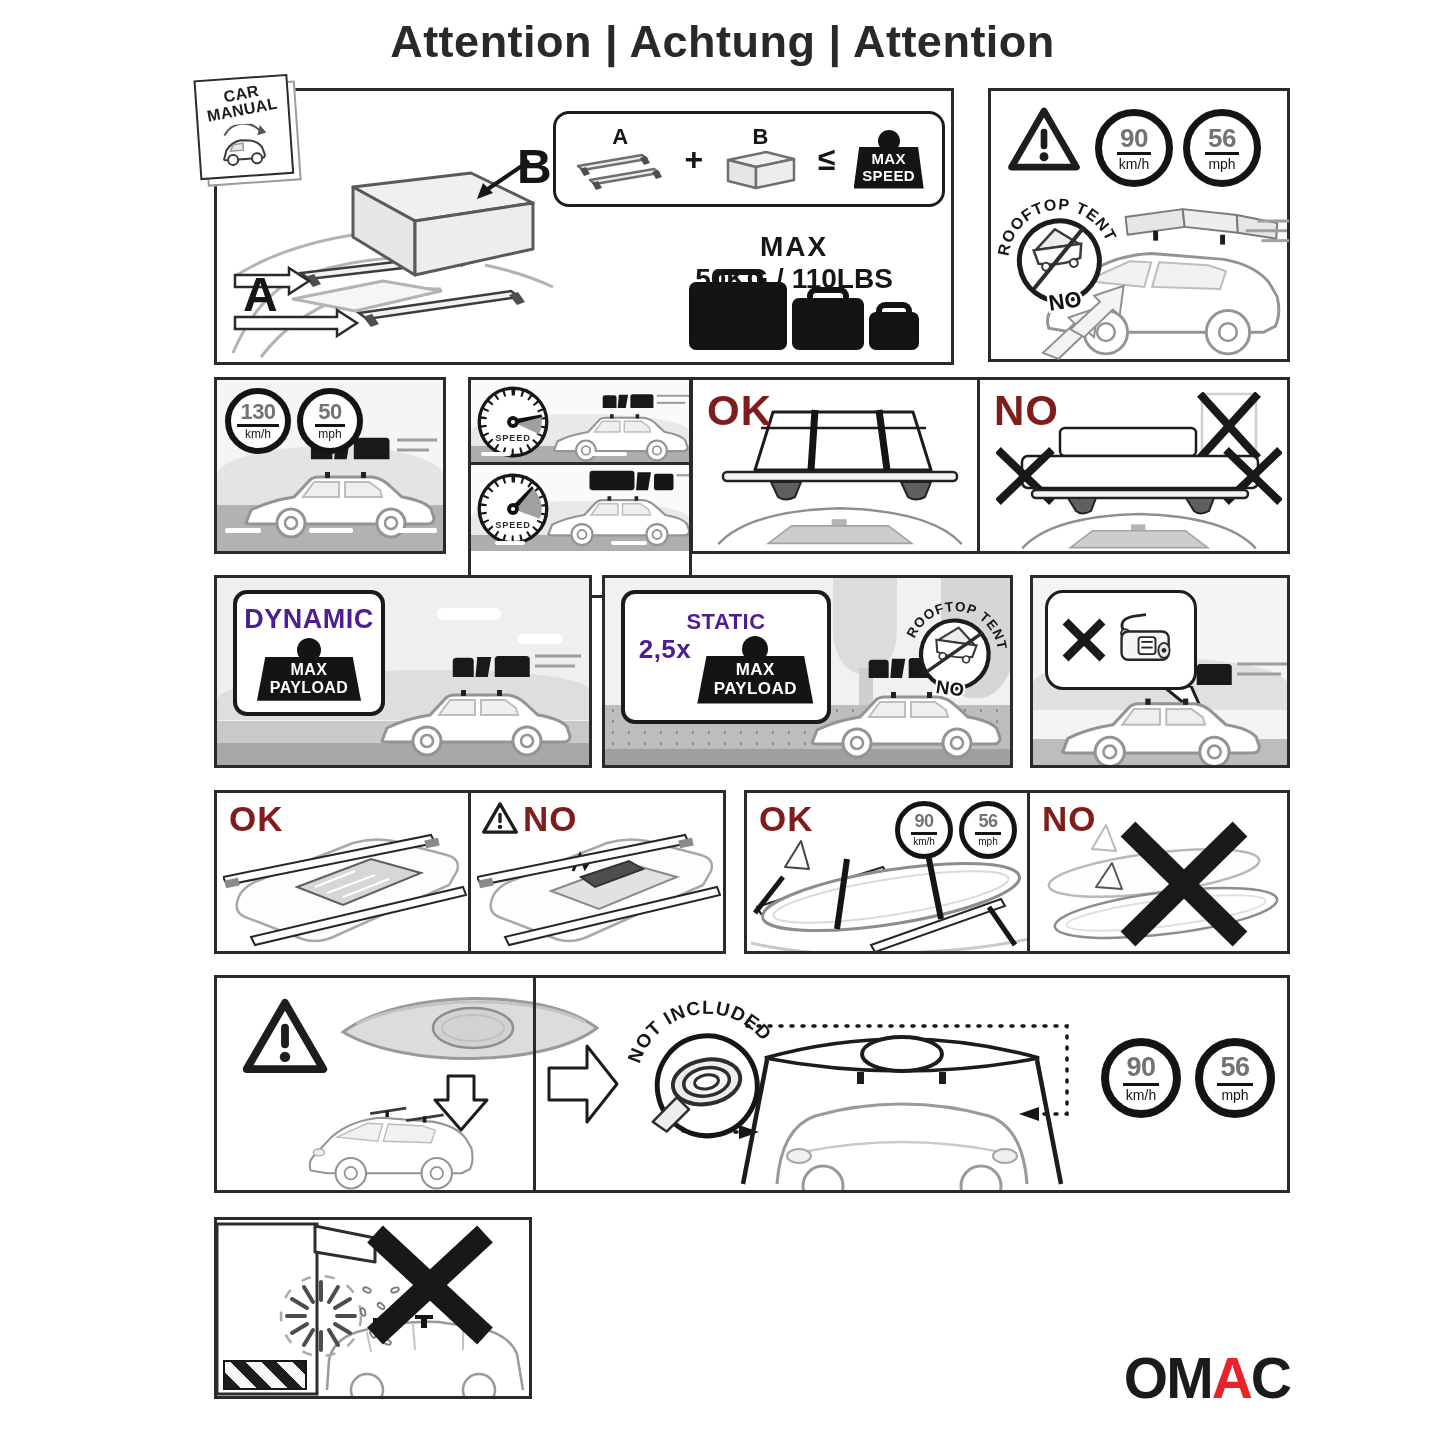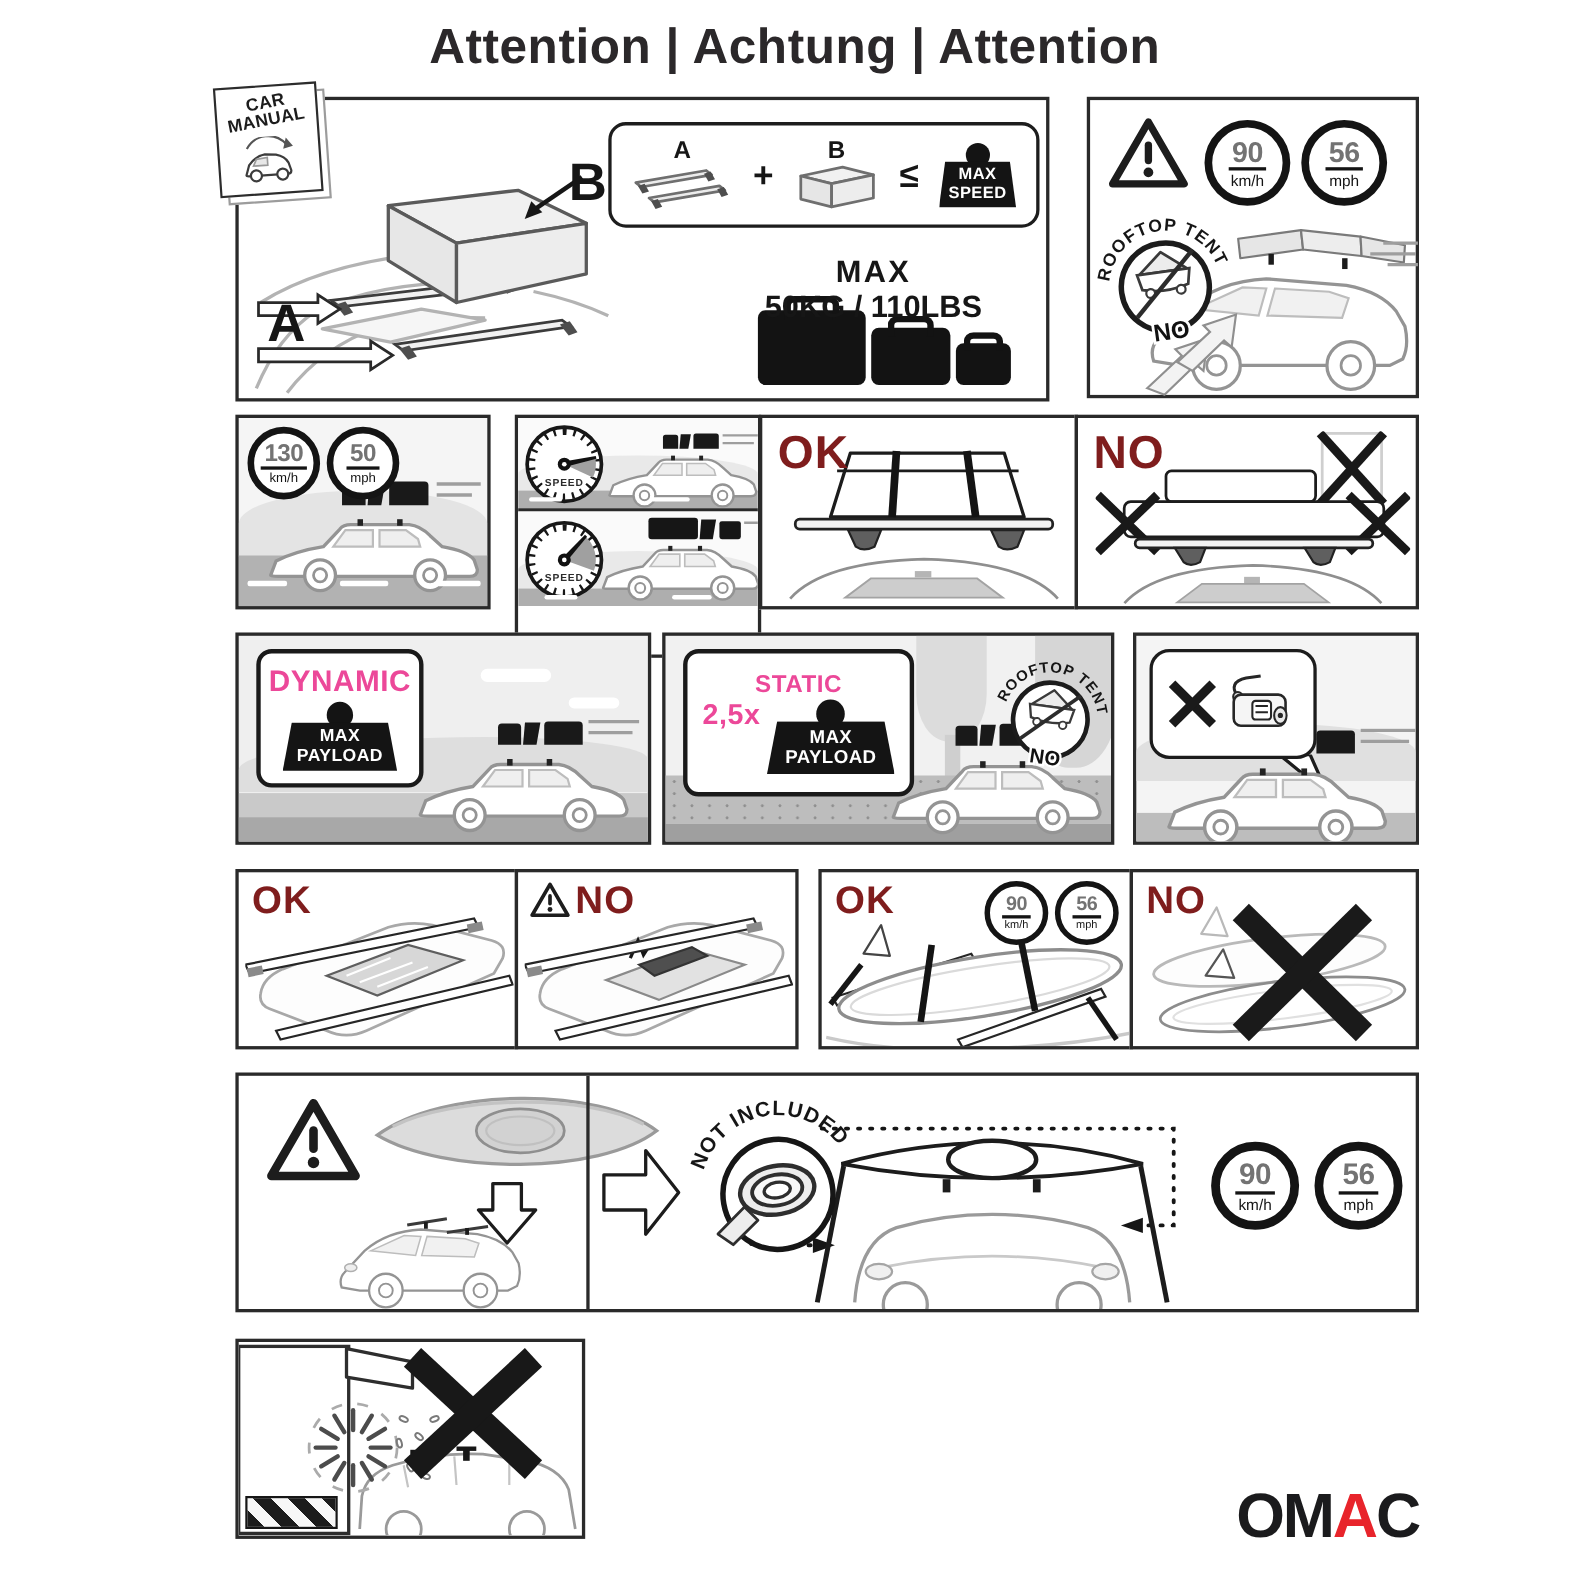--- a/index.html
+++ b/index.html
@@ -15,21 +15,21 @@
 .sz80{width:80px;height:80px;border-width:8px}.sz80 b{font-size:27px}.sz80 i{font-size:14px}
 .sz78{width:78px;height:78px}.sz78 b{font-size:26px}.sz78 i{font-size:14px}
 .sz66{width:66px;height:66px;border-width:6px}.sz66 b{font-size:22px}.sz66 i{font-size:12px}
 .sz58{width:58px;height:58px;border-width:5px}.sz58 b{font-size:18px}.sz58 i{font-size:10px}
 .okno{position:absolute;font-weight:700;font-size:42px;letter-spacing:1px;color:#7f1d1d;line-height:1;z-index:3}
 .okno.s{font-size:35px}
 .weight{display:flex;flex-direction:column;align-items:center}
 .wball{background:#141414;border-radius:50%}
 .wbody{background:#141414;color:#fff;display:flex;flex-direction:column;align-items:center;justify-content:center;font-weight:700;line-height:1.08;clip-path:polygon(8% 0,92% 0,100% 100%,0 100%);letter-spacing:.4px}
 .signbox{position:absolute;background:#fff;border:4px solid #1a1a1a;border-radius:14px;display:flex;flex-direction:column;align-items:center;z-index:2}
-.signbox .st{font-weight:700;letter-spacing:.5px;color:#ec4899;line-height:1.05}
+.signbox .st{font-weight:700;letter-spacing:.5px;color:#4c1d95;line-height:1.05}
 .dash{position:absolute;background:#fff;height:5px;border-radius:2px;z-index:1}
 .book{position:absolute;width:96px;height:104px;z-index:6;transform:rotate(-4deg)}
 .bpg2{position:absolute;left:7px;top:7px;width:94px;height:100px;background:#fff;border:2.5px solid #9c9c9c}
 .bpg1{position:absolute;left:0;top:0;width:94px;height:100px;background:#fff;border:2.5px solid #2c2c2c;display:flex;flex-direction:column;align-items:center;padding-top:7px}
 .book b{font-size:16px;font-weight:700;line-height:1.02;letter-spacing:.3px;transform:rotate(-7deg);color:#1c1c1c}
 .hazard{position:absolute;border:2px solid #161616;background:repeating-linear-gradient(45deg,#1c1c1c 0 11px,#f7f7f7 11px 22px);z-index:4}
 .logo{position:absolute;font-weight:700;font-size:57px;letter-spacing:-2px;line-height:1;color:#1b1b1d}
 .logo .ra{color:#e8242b}
 .cases{position:absolute;display:flex;align-items:flex-end;gap:5px}
 .case{background:#131313;border-radius:7px;position:relative}

